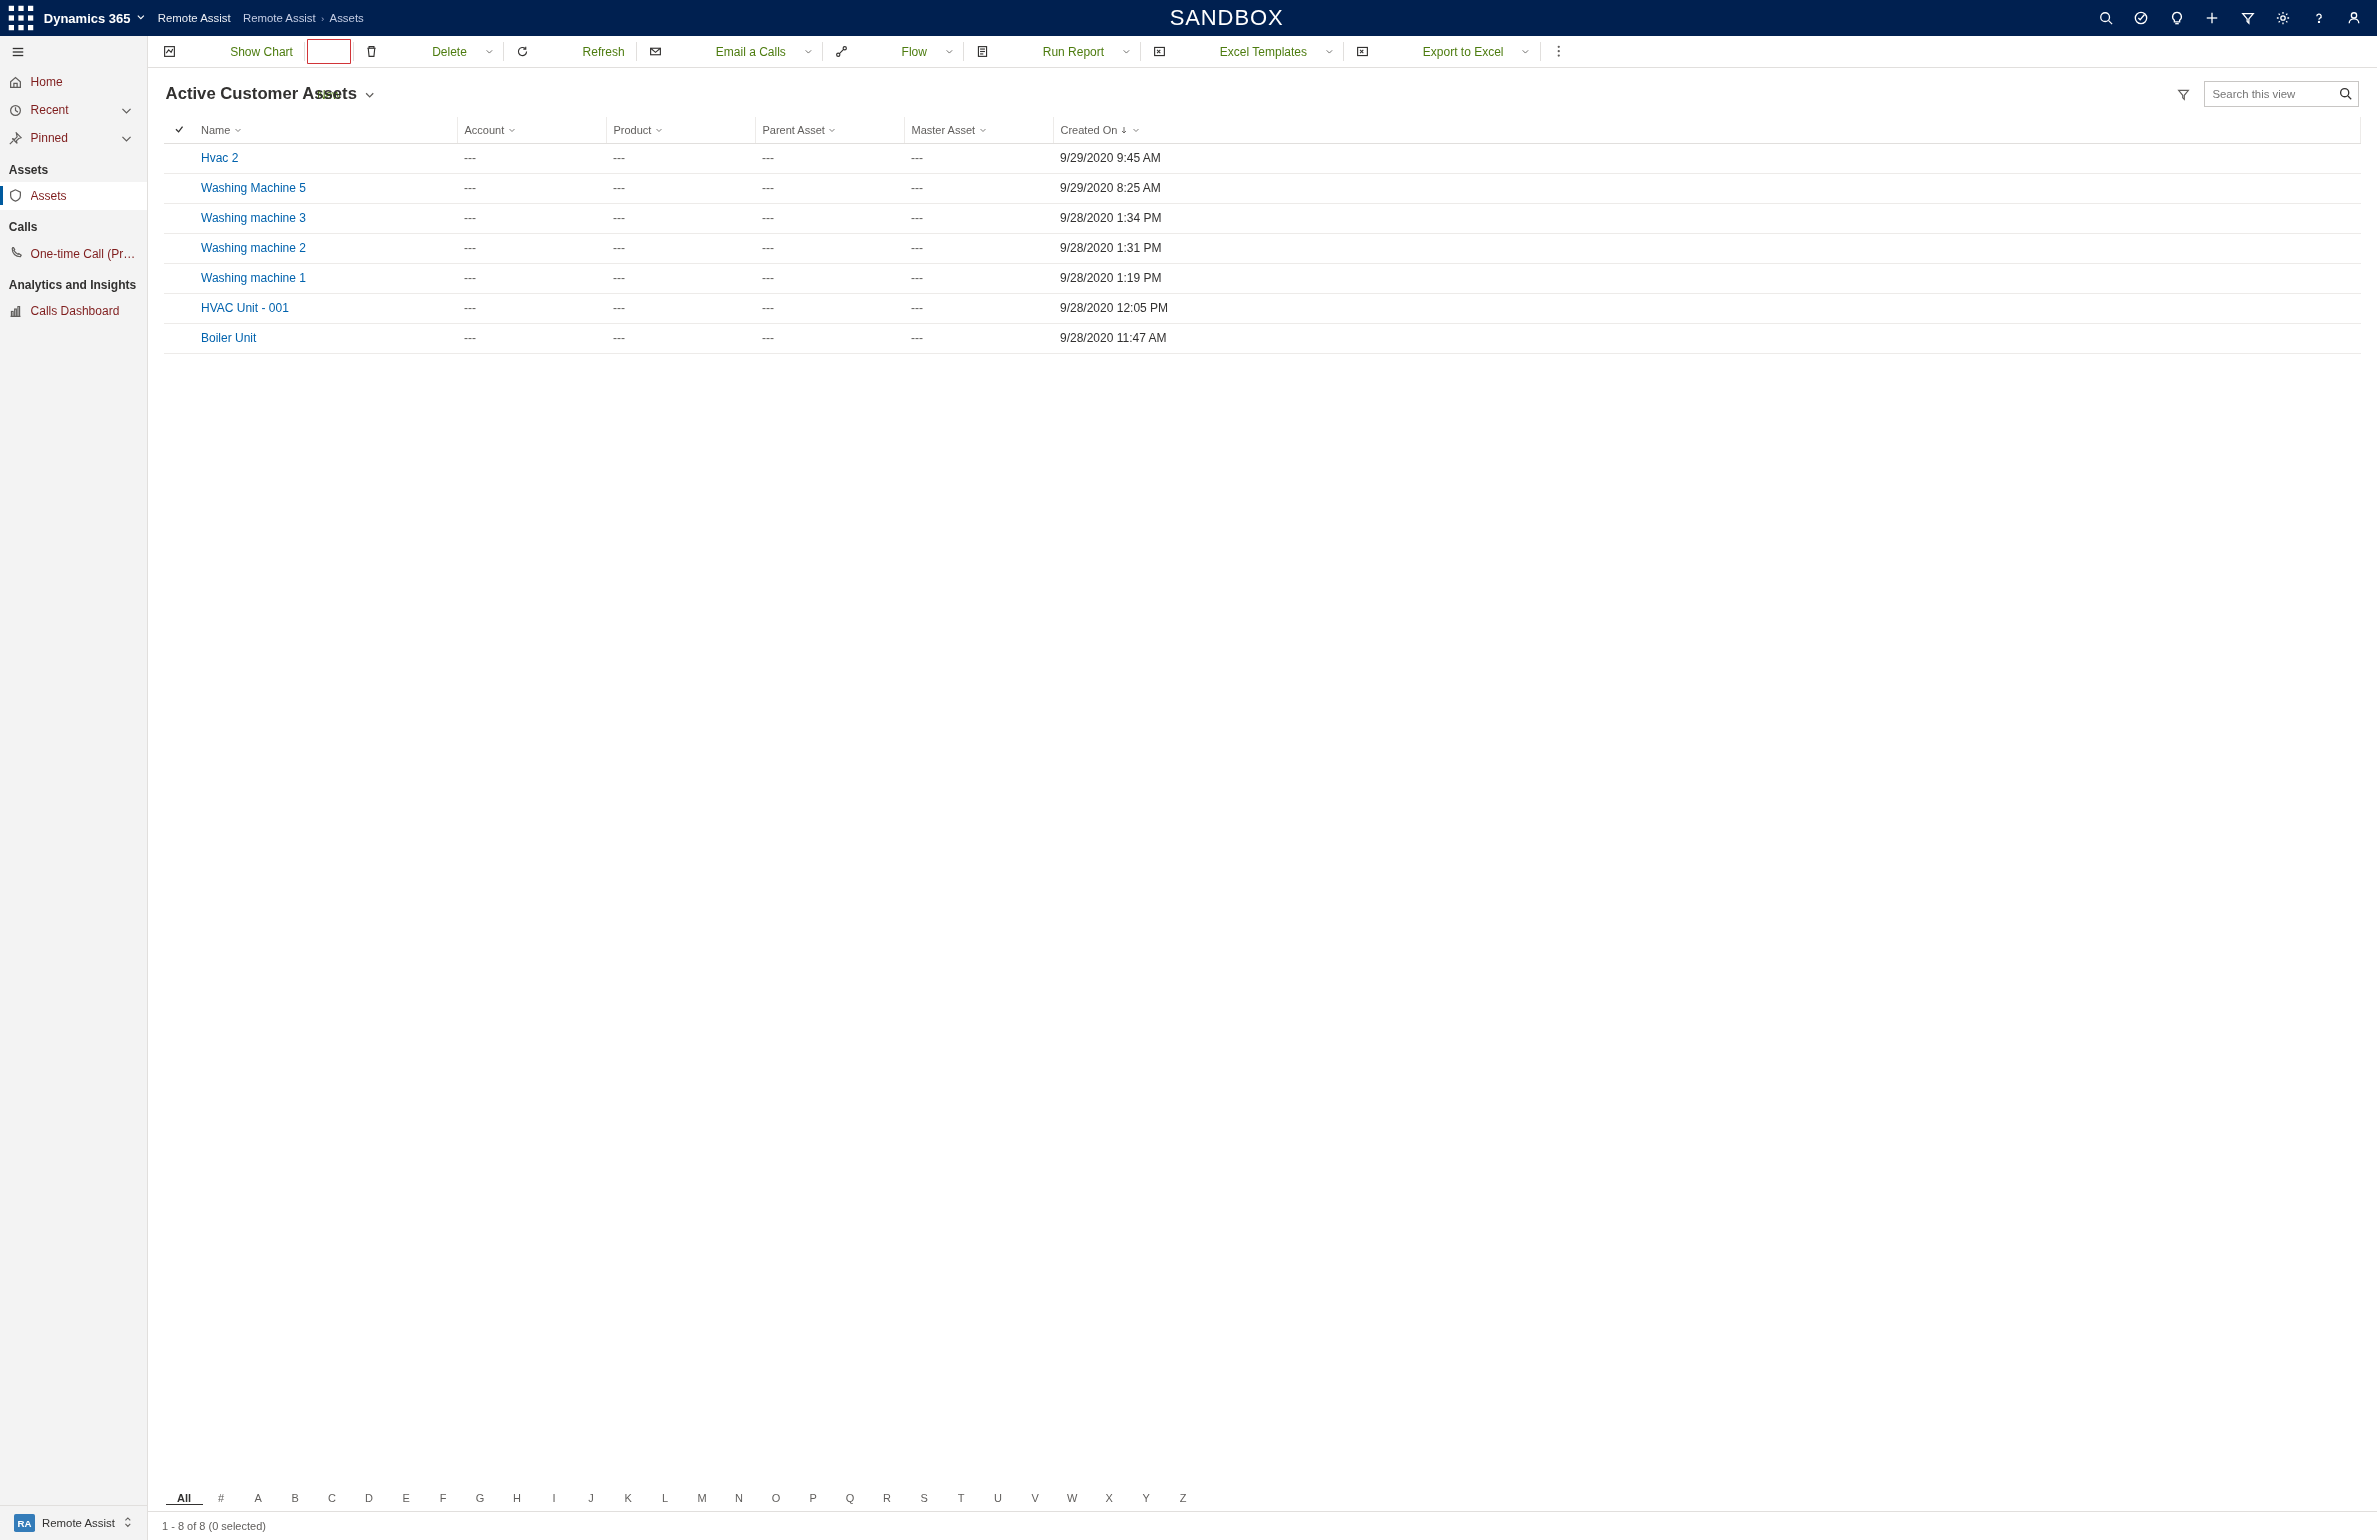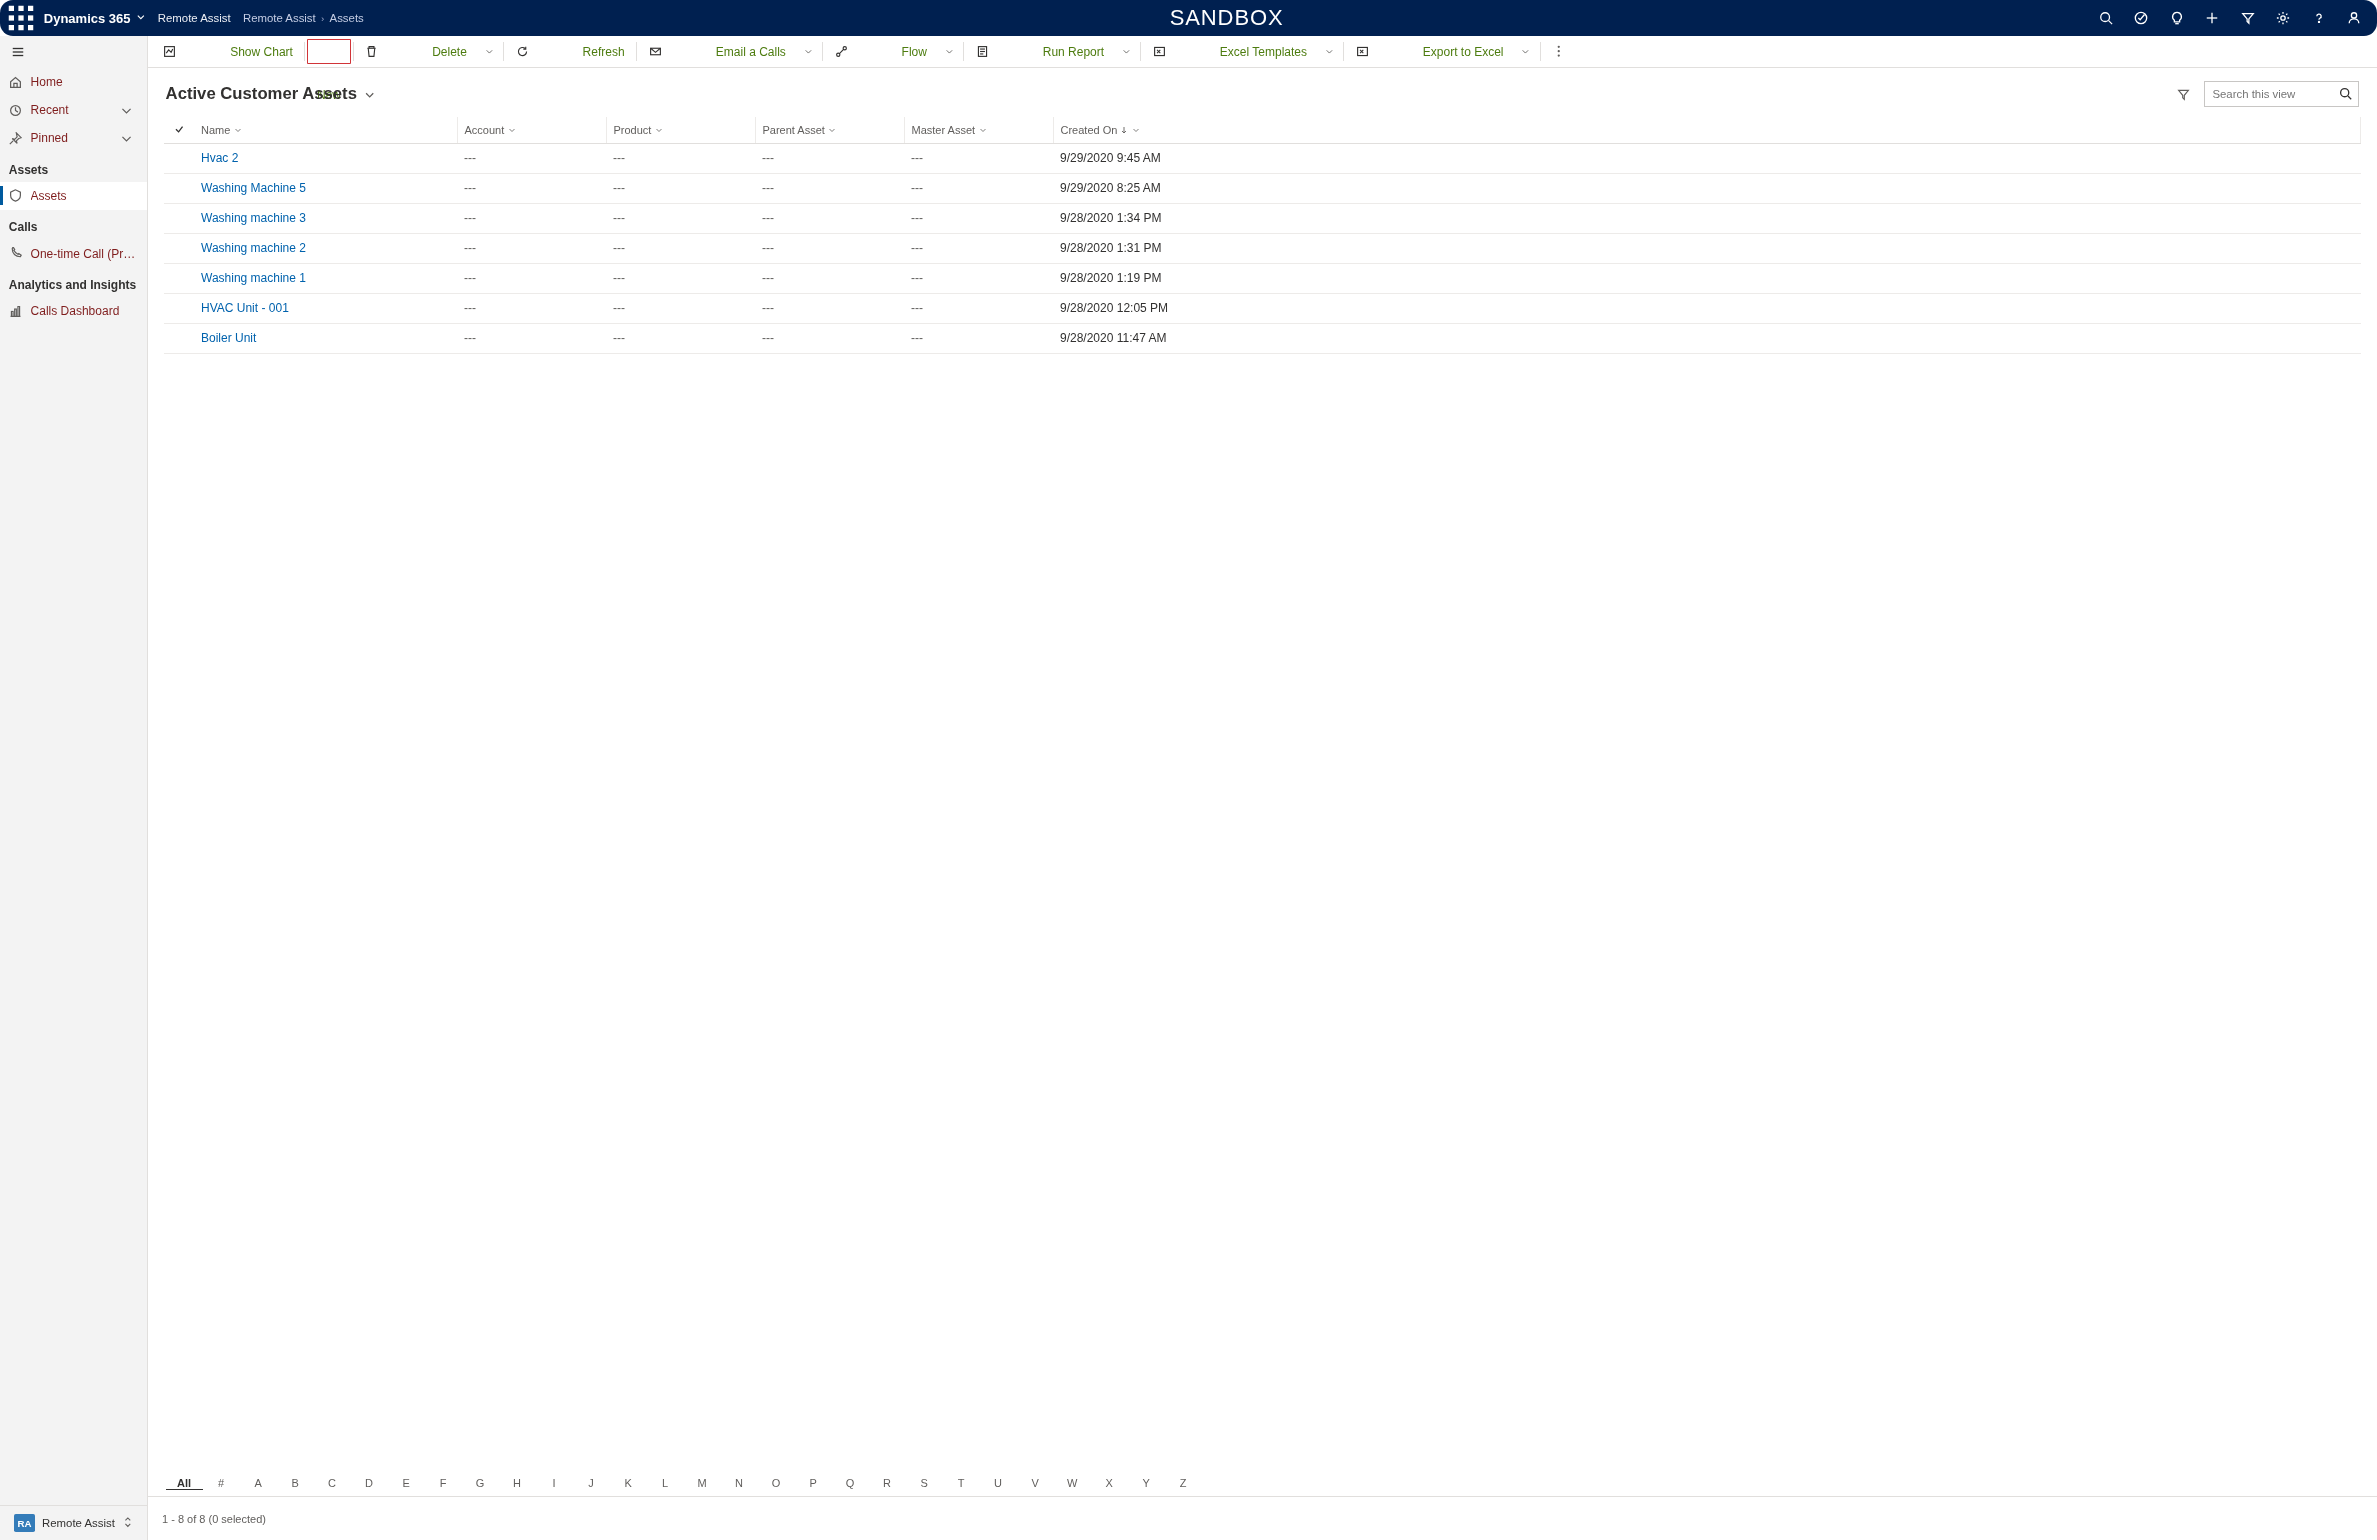--- a/index.html
+++ b/index.html
@@ -1,20 +1,20 @@
 <!DOCTYPE html>
 <html style="font-size:14px"><head>
 <meta charset="utf-8">
 <style>
 * { box-sizing: border-box; margin: 0; padding: 0; font-family: "Segoe UI", -apple-system, sans-serif; }
 html, body { width: 100%; height: 100%; overflow: hidden; }
 body { background: #fff; color: #323130; font-size: 12.3px; display: flex; flex-direction: column; }
 
 
-.topbar { background: #002050; color: #fff; height: 36px; display: flex; align-items: center; padding: 0 7px; flex-shrink:0;border-radius:13px; }
+.topbar { background: #002050; color: #fff; height: 36px; display: flex; align-items: center; padding: 0 7px; flex-shrink:0; }
 .topbar .waffle { width: 28px; display:flex; justify-content:center; align-items:center; cursor:pointer; }
 .topbar .brand { font-weight:600; font-size:13px; margin: 0 5.3px 0 8.8px; }
 .topbar .chev { margin-right:12.3px; }
 .topbar .crumb { font-size:11.4px; color:#eceff5; }
 .topbar .crumb-sep { margin:0 5.3px; font-size:9.7px; color:#9eaacb; }
 .topbar .crumb.light { color:#c4cde4; }
 .topbar .center { flex:1; text-align:center; font-size:22px; letter-spacing:0.9px; font-weight:400; }
 .topbar .tb-right { display:flex; gap:3.5px; }
 .topbar .tb-icon { width:32px; height:35px; display:flex; align-items:center; justify-content:center; cursor:pointer; }
 .topbar .tb-icon svg { width:14px; height:14px; stroke:#fff; fill:none; stroke-width:1.5; }
@@ -73,21 +73,21 @@
 td { border-bottom:0.9px solid #edebe9; padding:0 7px; font-size:12px; color:#323130; white-space:nowrap; overflow:hidden; text-overflow:ellipsis;}
 td.linkcell a { color:#0062ad; text-decoration:none; }
 td.check { width:30px; }
 td.dash { color:#605e5c; }
 
 
 .alpha { height:26px; display:flex; align-items:center; padding:0 17.6px; gap:0; font-size:11px; color:#605e5c; border-top:0; }
 .alpha .a { width:37px; text-align:center; cursor:pointer; }
 .alpha .a.active { color:#323130; border-bottom:1.8px solid #323130; font-weight:600;}
 
-.statusbar { height:44px; border-top:0.9px solid #e1dfdd; display:flex; align-items:center; padding:0 14px; font-size:11px; color:#605e5c; flex-shrink:0;}
+.statusbar { height:29px; border-top:0.9px solid #e1dfdd; display:flex; align-items:center; padding:0 14px; font-size:11px; color:#605e5c; flex-shrink:0;}
 </style>
 </head>
 <body>
 
 <div class="topbar">
   <div class="waffle">
     <svg viewBox="0 0 16 16">
         <g fill="#fff" stroke="none">
           <rect x="1" y="1" width="3" height="3"></rect>
           <rect x="6.5" y="1" width="3" height="3"></rect>

